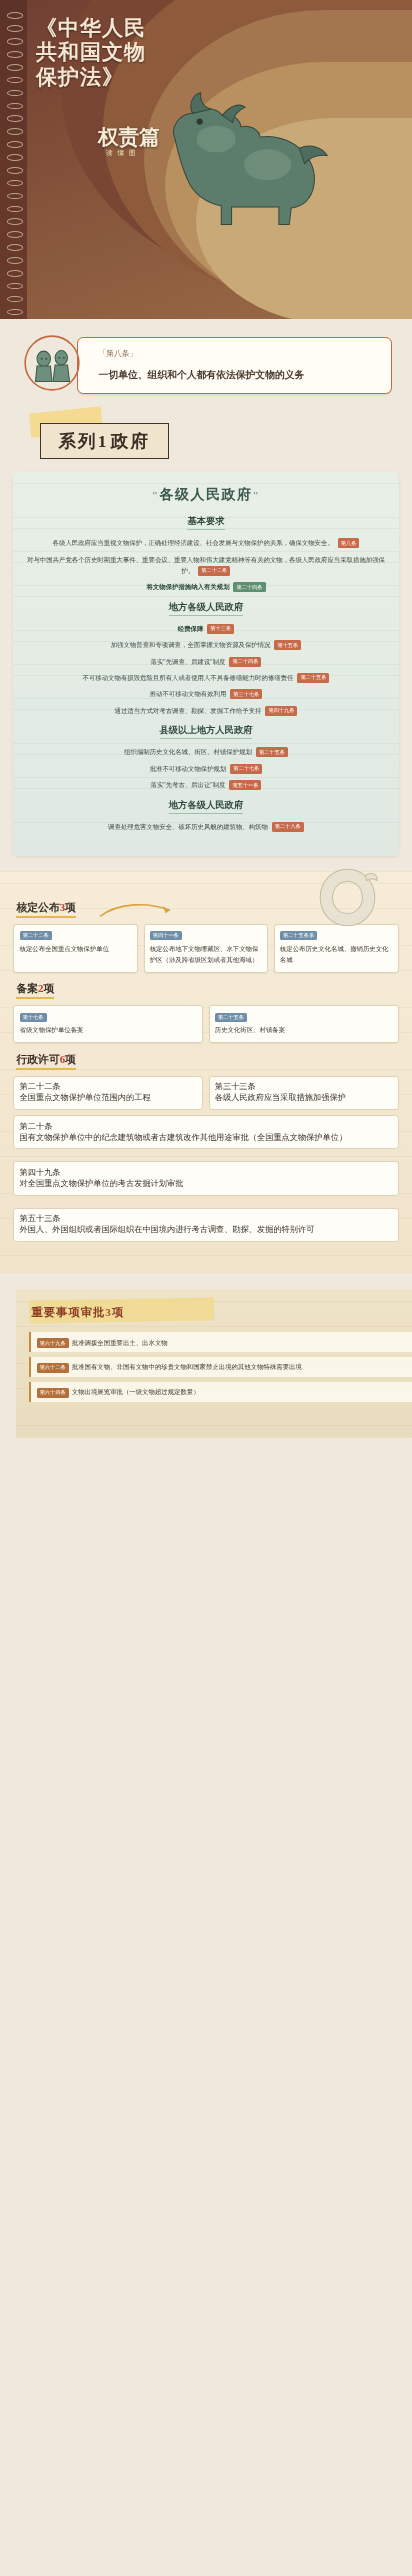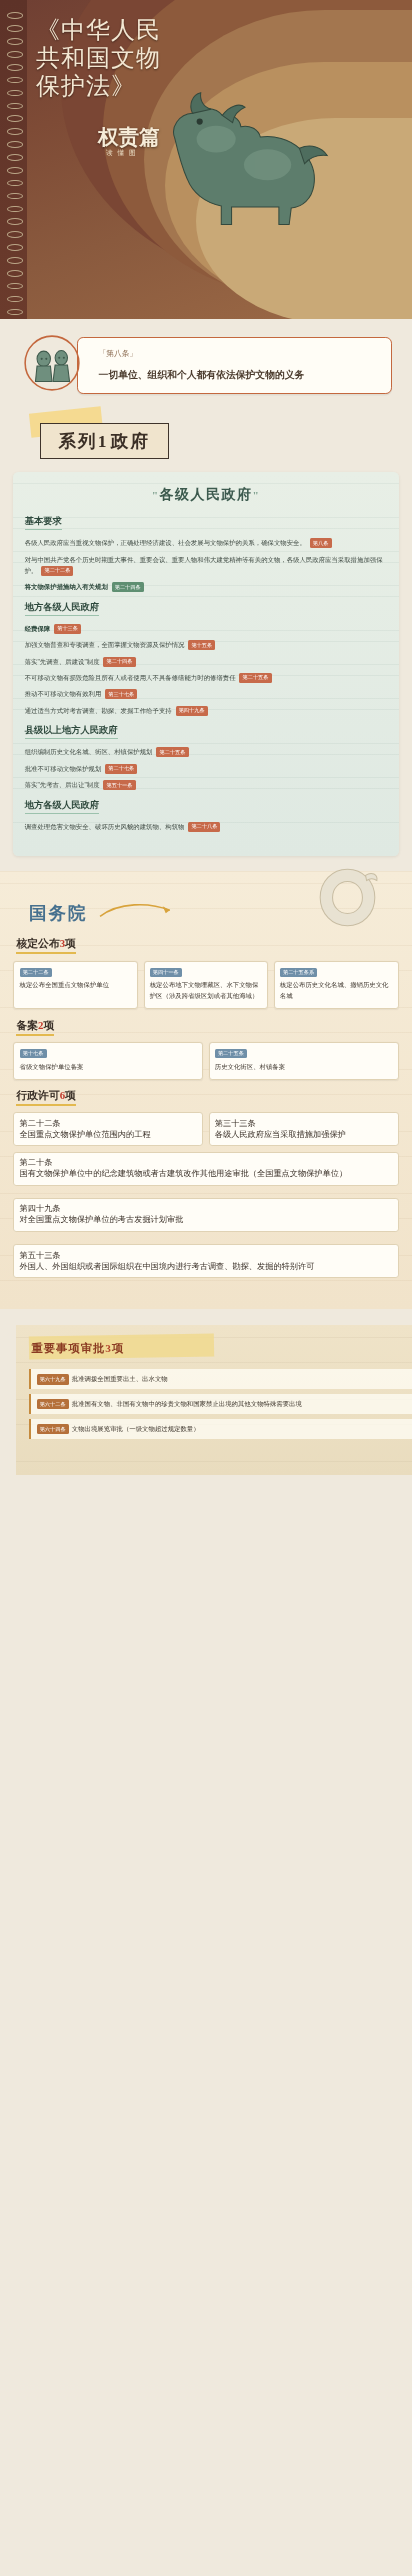--- a/index.html
+++ b/index.html
@@ -38,21 +38,21 @@
   .ring {
     width:15.5px; height:6.7px; border:1.5px solid #c9b896; border-radius:50%;
     margin-bottom:6.2px; background:transparent; opacity:.85;
   }
   .hero-title {
     position:absolute; left:36px; top:15.5px; width:129px;
     color:#f3e7d2; line-height:1.18;
   }
   .hero-title .main {
     font-family:"Liberation Serif", serif;
-    font-size:24px; font-weight:400; letter-spacing:1px;
+    font-size:21px; font-weight:700; letter-spacing:1px;
     text-shadow:0 1px 2.1px rgba(0,0,0,.45);
   }
   .hero-sub {
     position:absolute; left:98px; top:123px;
     font-family:"Liberation Serif", serif;
     font-size:20.6px; font-weight:700; color:#f6ecd8;
     text-shadow:0 1px 2.6px rgba(0,0,0,.5);
   }
   .hero-sub2 {
     position:absolute; left:106px; top:149px;
@@ -111,21 +111,21 @@
     padding:13.4px 11.3px 15.5px 11.3px;
     box-shadow:0 1px 3.1px rgba(0,0,0,.08);
   }
   .gov-title {
     text-align:center; font-family:"Liberation Serif", serif;
     font-size:14px; font-weight:700; color:#3c5a4e; letter-spacing:1.5px;
     margin-bottom:11.3px;
   }
   .gov-title .qm { color:#7fa08f; font-size:11.3px; }
 
-  .grp { margin-bottom:8.2px; }
+  .grp { margin-bottom:8.2px;text-align:center; }
   .grp-h {
     display:inline-block;
     font-family:"Liberation Serif", serif;
     font-size:9.3px; font-weight:700; color:#2f4a3e;
     border-bottom:1.5px solid #9cc2ad;
     padding-bottom:1px; margin-bottom:4.1px;
   }
   .item { margin:3.1px 0 5.2px 0; font-size:6.4px; line-height:1.75; color:#3b463f; }
   .item .lead { font-weight:700; color:#2f4a3e; }
   .tag {
@@ -398,21 +398,20 @@
                  C82 96 94 82 94 65 C94 48 82 34 65 34 Z" fill="#e8e2d2" stroke="#c8bda3" stroke-width="2"></path>
         <path d="M100 22 C112 14 124 20 122 32 C116 28 108 28 102 32 Z" fill="#e8e2d2" stroke="#c8bda3" stroke-width="2"></path>
       </svg>
     </div>
 
     <svg class="arrow" viewBox="0 0 150 40" xmlns="http://www.w3.org/2000/svg">
       <path d="M4 30 C40 2 100 2 140 18" fill="none" stroke="#d8a33c" stroke-width="3"></path>
       <path d="M140 18 L126 10 L132 24 Z" fill="#d8a33c"></path>
     </svg>
 
-    <div class="council-title">国务院</div>
 
     
     <div class="sub-h">
       <span>核定公布</span><em>3</em><span>项</span>
     </div>
     <div class="cards">
       <div class="card">
         <span class="ct">第二十二条</span>
         <div class="cb">核定公布全国重点文物保护单位</div>
       </div>

